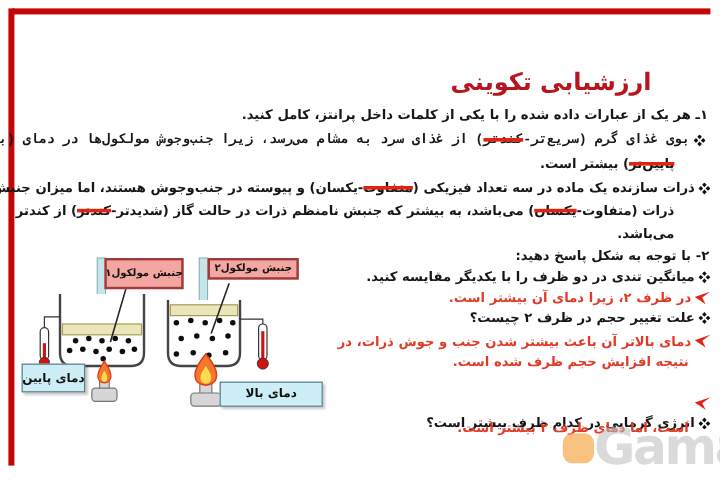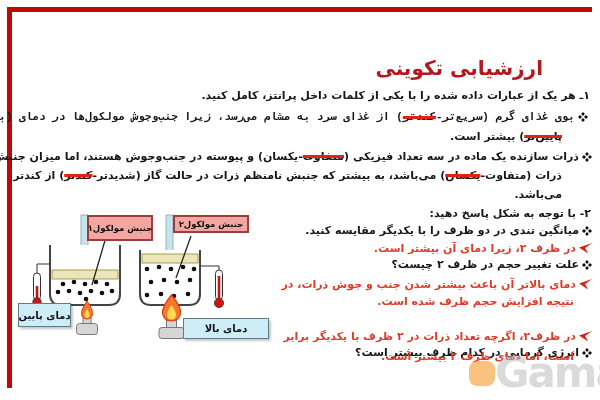--- a/index.html
+++ b/index.html
@@ -102,21 +102,20 @@
       <div class="line" style="top: 311px; right: 8px; margin-top: 34px;">
         <span class="bullet"><svg width="10" height="10" viewBox="0 0 10 10" fill="#111">
             <path d="M5 0 L6.9 2 5 4 3.1 2Z M5 6 L6.9 8 5 10 3.1 8Z M0 5 L2 3.1 4 5 2 6.9Z M10 5 L8 3.1 6 5 8 6.9Z"></path>
           </svg></span>
         <span><span>انرژی گرمایی در کدام ظرف بیشتر است؟</span></span>
       </div>
       <div class="line red" style="top: 329px; right: 8px;">
         <span class="bullet"><svg width="13" height="11" viewBox="0 0 13 11">
             <path d="M13 0 L0 4.5 L9 10.5 L6.2 5 Z" fill="var(--strike)"></path>
           </svg></span>
-        <span><span>در ظرف۲، اگرچه تعداد ذرات در ۲ ظرف با یکدیگر برابر</span></span>
       </div>
       <div class="line red" style="top: 349px; right: 26px;">
         <span><span>است، اما دمای ظرف ۲ بیشتر است.</span></span>
       </div>
     </div>
 
   <svg id="diagram" width="290" height="145" viewBox="10 198 290 145">
 
     <rect x="81" y="213" width="7" height="56" fill="var(--rod)" stroke="#7fa6ad" stroke-width="0.8"></rect>
     <rect x="166" y="213" width="7" height="40" fill="var(--rod)" stroke="#7fa6ad" stroke-width="0.8"></rect>

